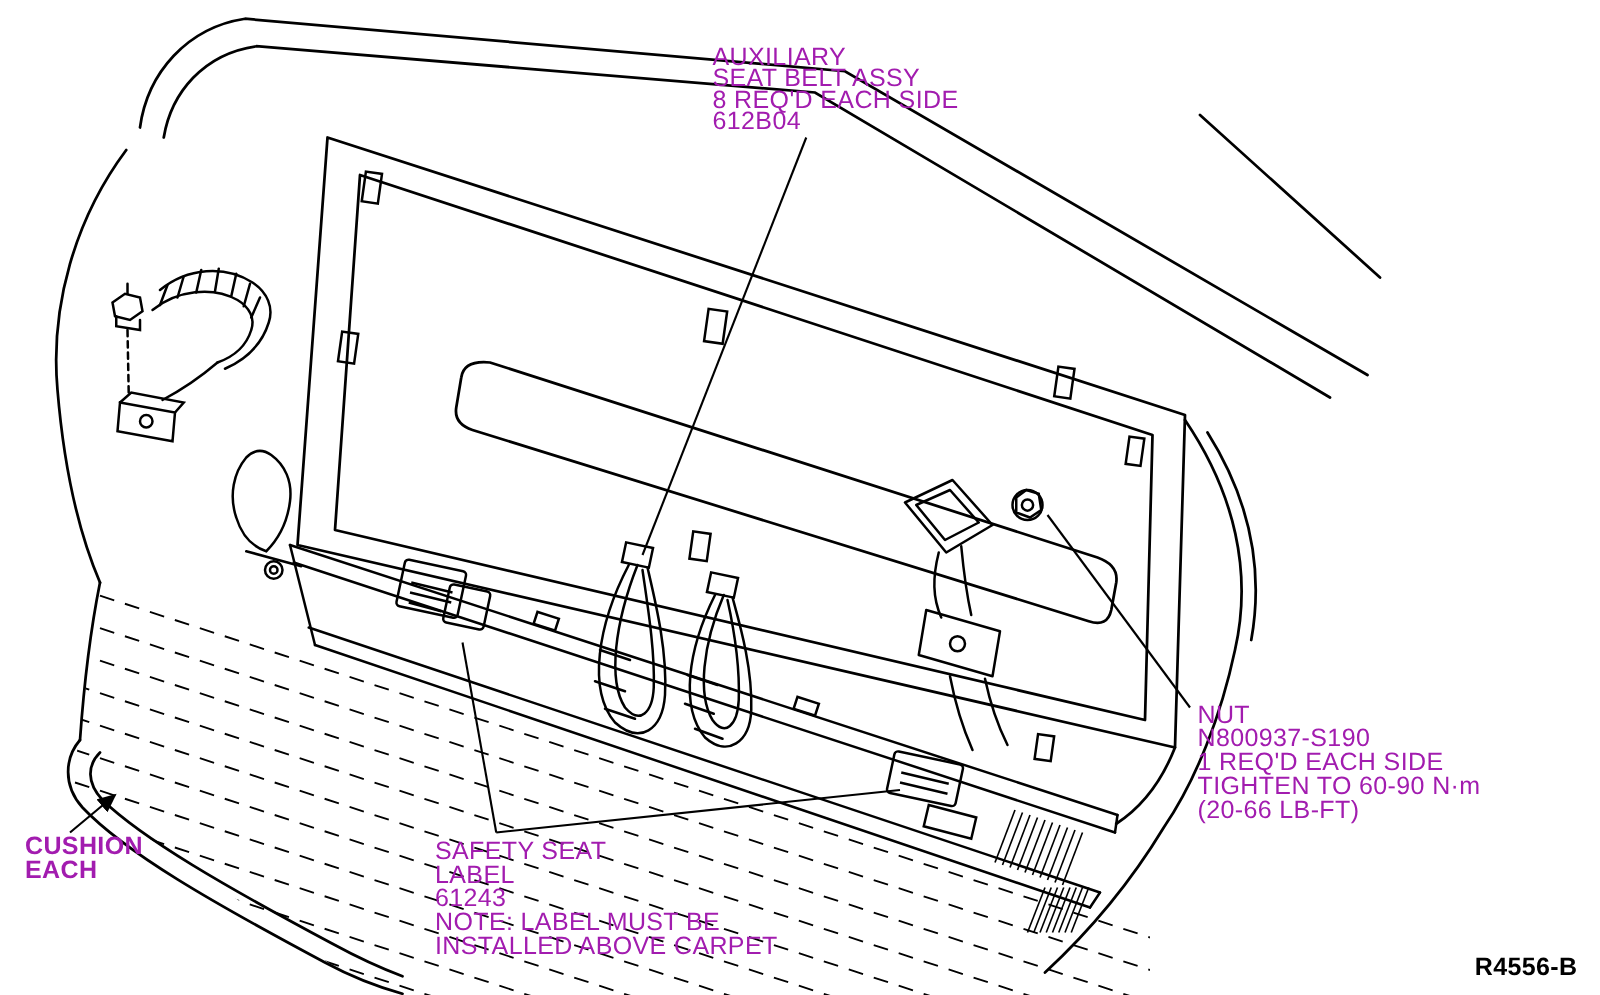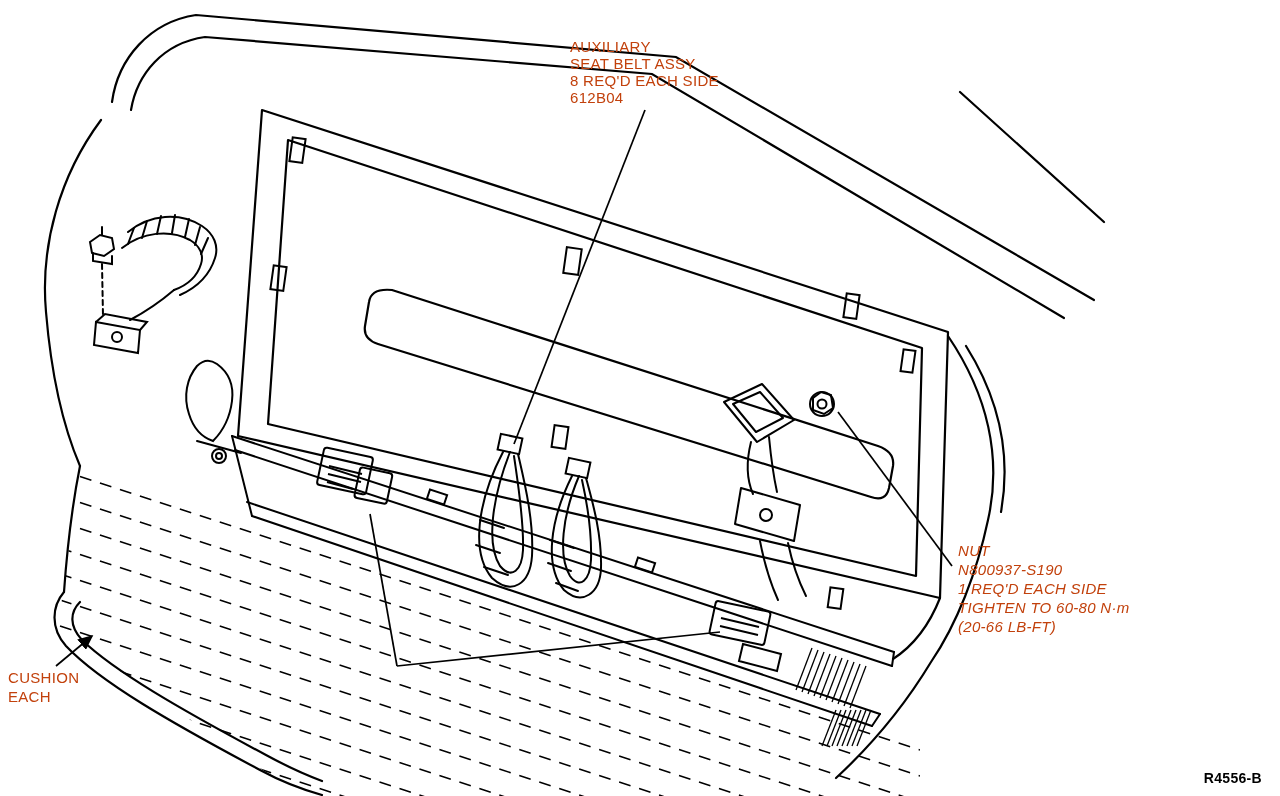--- a/index.html
+++ b/index.html
@@ -8,33 +8,33 @@
   .canvas {
     position: relative;
     width: 1280px;
     height: 796px;
     background: #ffffff;
     overflow: hidden;
   }
   svg.art { position: absolute; left: 0; top: 0; }
   .callout {
     position: absolute;
-    font-size: 15px;
+    font-size: 20px;
     line-height: 19px;
     letter-spacing: 0.3px;
-    color: #c2410c;
+    color: #a21caf;
     white-space: nowrap;
     font-weight: 400;
   }
   .callout.tight { line-height: 17px; }
   .fig-ref {
     position: absolute;
     right: 18px;
     bottom: 10px;
-    font-size: 14px;
+    font-size: 20px;
     font-weight: bold;
     letter-spacing: 0.3px;
   }
 </style>
 </head>
 <body>
 
 <div class="canvas">
 
   <svg class="art" width="1280" height="796" viewBox="0 0 1280 796">
@@ -191,29 +191,36 @@
     </g>
   </svg>
 
   <div class="callout tight" style="left:570px; top:38px;">
     <div>AUXILIARY</div>
     <div>SEAT BELT ASSY</div>
     <div>8 REQ'D EACH SIDE</div>
     <div>612B04</div>
   </div>
 
-  <div class="callout" style="left:958px; top:541px;font-style:italic;">
+  <div class="callout" style="left:958px; top:563px;">
     <div>NUT</div>
     <div>N800937-S190</div>
     <div>1 REQ'D EACH SIDE</div>
-    <div>TIGHTEN TO 60-80 N·m</div>
+    <div>TIGHTEN TO 60-90 N·m</div>
     <div>(20-66 LB-FT)</div>
   </div>
 
-  <div class="callout" style="left:8px; top:668px;">
+  <div class="callout" style="left:20px; top:668px;font-weight:bold;">
     <div>CUSHION</div>
     <div>EACH</div>
   </div>
 
+  <div class="callout" style="left:348px; top:672px;">
+    <div>SAFETY SEAT</div>
+    <div>LABEL</div>
+    <div>61243</div>
+    <div>NOTE: LABEL MUST BE</div>
+    <div>INSTALLED ABOVE CARPET</div>
+  </div>
 
   <div class="fig-ref">R4556-B</div>
 
 </div>
 
 </body></html>

